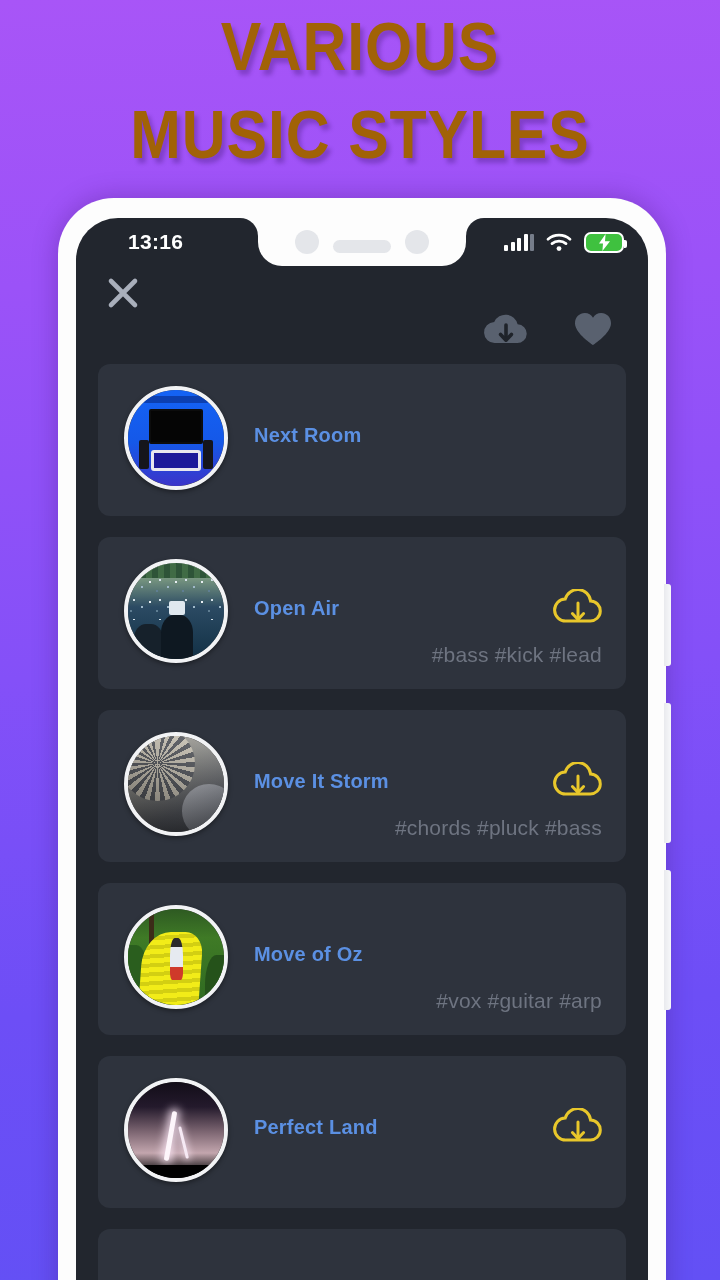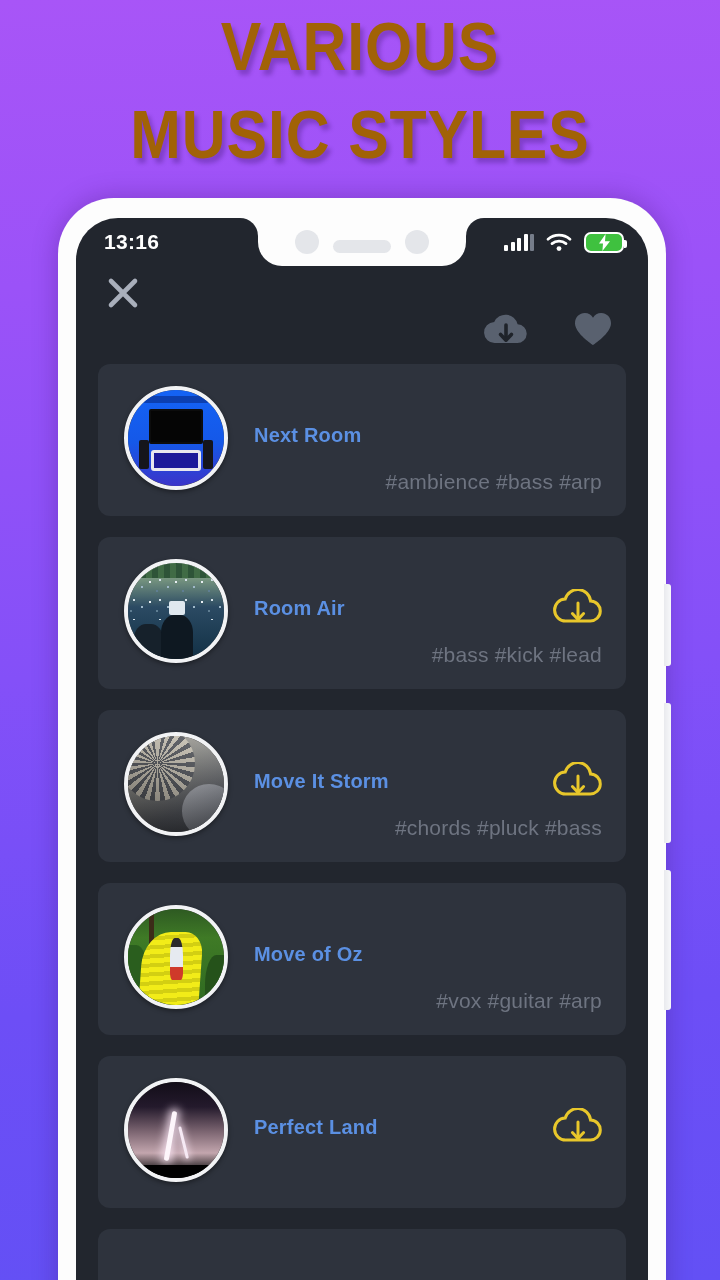--- a/index.html
+++ b/index.html
@@ -73,21 +73,21 @@
   .cam { width:24px; height:24px; border-radius:50%; background:#e4e6ea; }
   .speaker { width:58px; height:13px; border-radius:7px; background:#e4e6ea; margin-top:8px; }
 
   
   .statusbar {
     position:absolute; top:0; left:0; right:0; height:48px;
     display:flex; align-items:center; justify-content:space-between;
     padding:0 24px 0 28px;
     z-index:4;
   }
-  .clock { color:#ffffff; font-size:21px; font-weight:bold; letter-spacing:.3px; }
+  .clock { color:#ffffff; font-size:21px; font-weight:bold; letter-spacing:.3px;margin-left:24px; }
   .status-icons { display:flex; align-items:center; gap:12px; }
 
   .bars { display:flex; align-items:flex-end; gap:2.5px; height:17px; }
   .bars i { width:4px; background:#ffffff; border-radius:1px; display:block; }
   .bars i:nth-child(1){height:6px;} .bars i:nth-child(2){height:9px;}
   .bars i:nth-child(3){height:13px;} .bars i:nth-child(4){height:17px;}
   .bars i:nth-child(5){height:17px;background:#767d8a;}
 
   .battery {
     width:40px; height:21px; border:2.5px solid #ffffff; border-radius:7px;
@@ -280,36 +280,35 @@
             <div class="art art-tv">
               <span class="top"></span>
                 <span class="scr"></span>
               <span class="spk l"></span>
                 <span class="spk r"></span>
                 <span class="stand"></span>
             </div>
           </div>
         </div>
         <div class="title">Next Room</div>
-        <div class="tags">#ambience #bass #arp</div>
       </div>
 
       <div class="card">
         <div class="thumb-wrap">
           <div class="thumb">
             <div class="art art-crowd">
               <span class="tree"></span>
                 <span class="dots"></span>
               <span class="h1"></span>
                 <span class="h2"></span>
                 <span class="ph"></span>
             </div>
           </div>
         </div>
-        <div class="title">Room Air</div>
+        <div class="title">Open Air</div>
         <svg class="dl" width="52" height="42" viewBox="0 0 52 42">
           <path d="M14 32h24a10 10 0 0 0 .6-20A13 13 0 0 0 13.2 10 10.6 10.6 0 0 0 14 32" fill="none" stroke="#e8c72b" stroke-width="3"></path>
           <path d="M26 14v16" stroke="#e8c72b" stroke-width="3" stroke-linecap="round"></path>
           <path d="M20.4 24.6 26 30.6l5.6-6" fill="none" stroke="#e8c72b" stroke-width="3" stroke-linecap="round" stroke-linejoin="round"></path>
         </svg>
         <div class="tags">#bass #kick #lead</div>
       </div>
 
       <div class="card">
         <div class="thumb-wrap">

